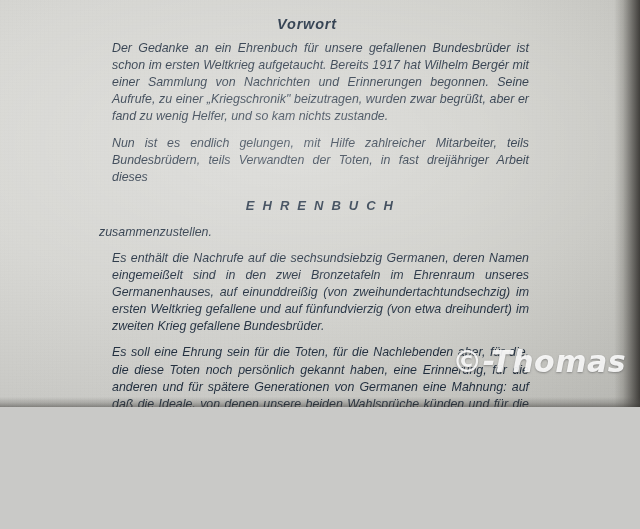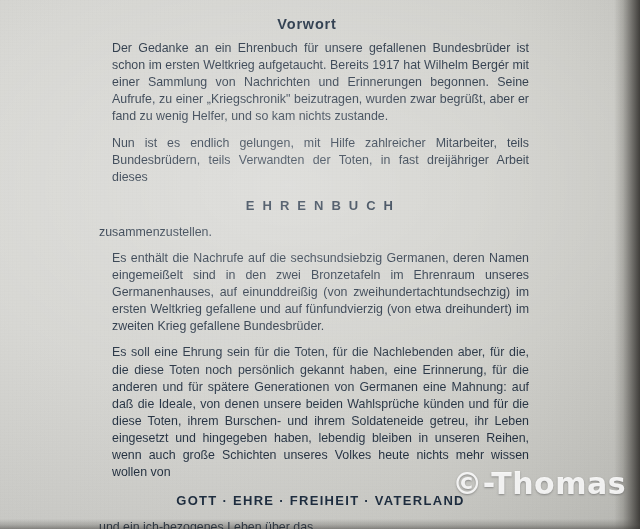--- a/index.html
+++ b/index.html
@@ -9,23 +9,24 @@
   body {
     width: 640px;
     height: 529px;
     overflow: hidden;
     background: #c9c9c7;
     font-family: "Liberation Sans", sans-serif;
   }
   .page {
     position: relative;
     width: 640px;
-    height: 529px;
+    height: 407px;
     background: linear-gradient(100deg, #d6d6d2 0%, #d2d2ce 40%, #cfcfca 70%, #c4c4bf 100%);
     overflow: hidden;
+    font-style: italic;
   }
   
   .page-shade {
     position: absolute;
     inset: 0;
     background:
       radial-gradient(120% 90% at 45% 35%, rgba(255,255,255,0.30) 0%, rgba(255,255,255,0.06) 45%, rgba(0,0,0,0.06) 80%, rgba(0,0,0,0.13) 100%);
     pointer-events: none;
   }
   

